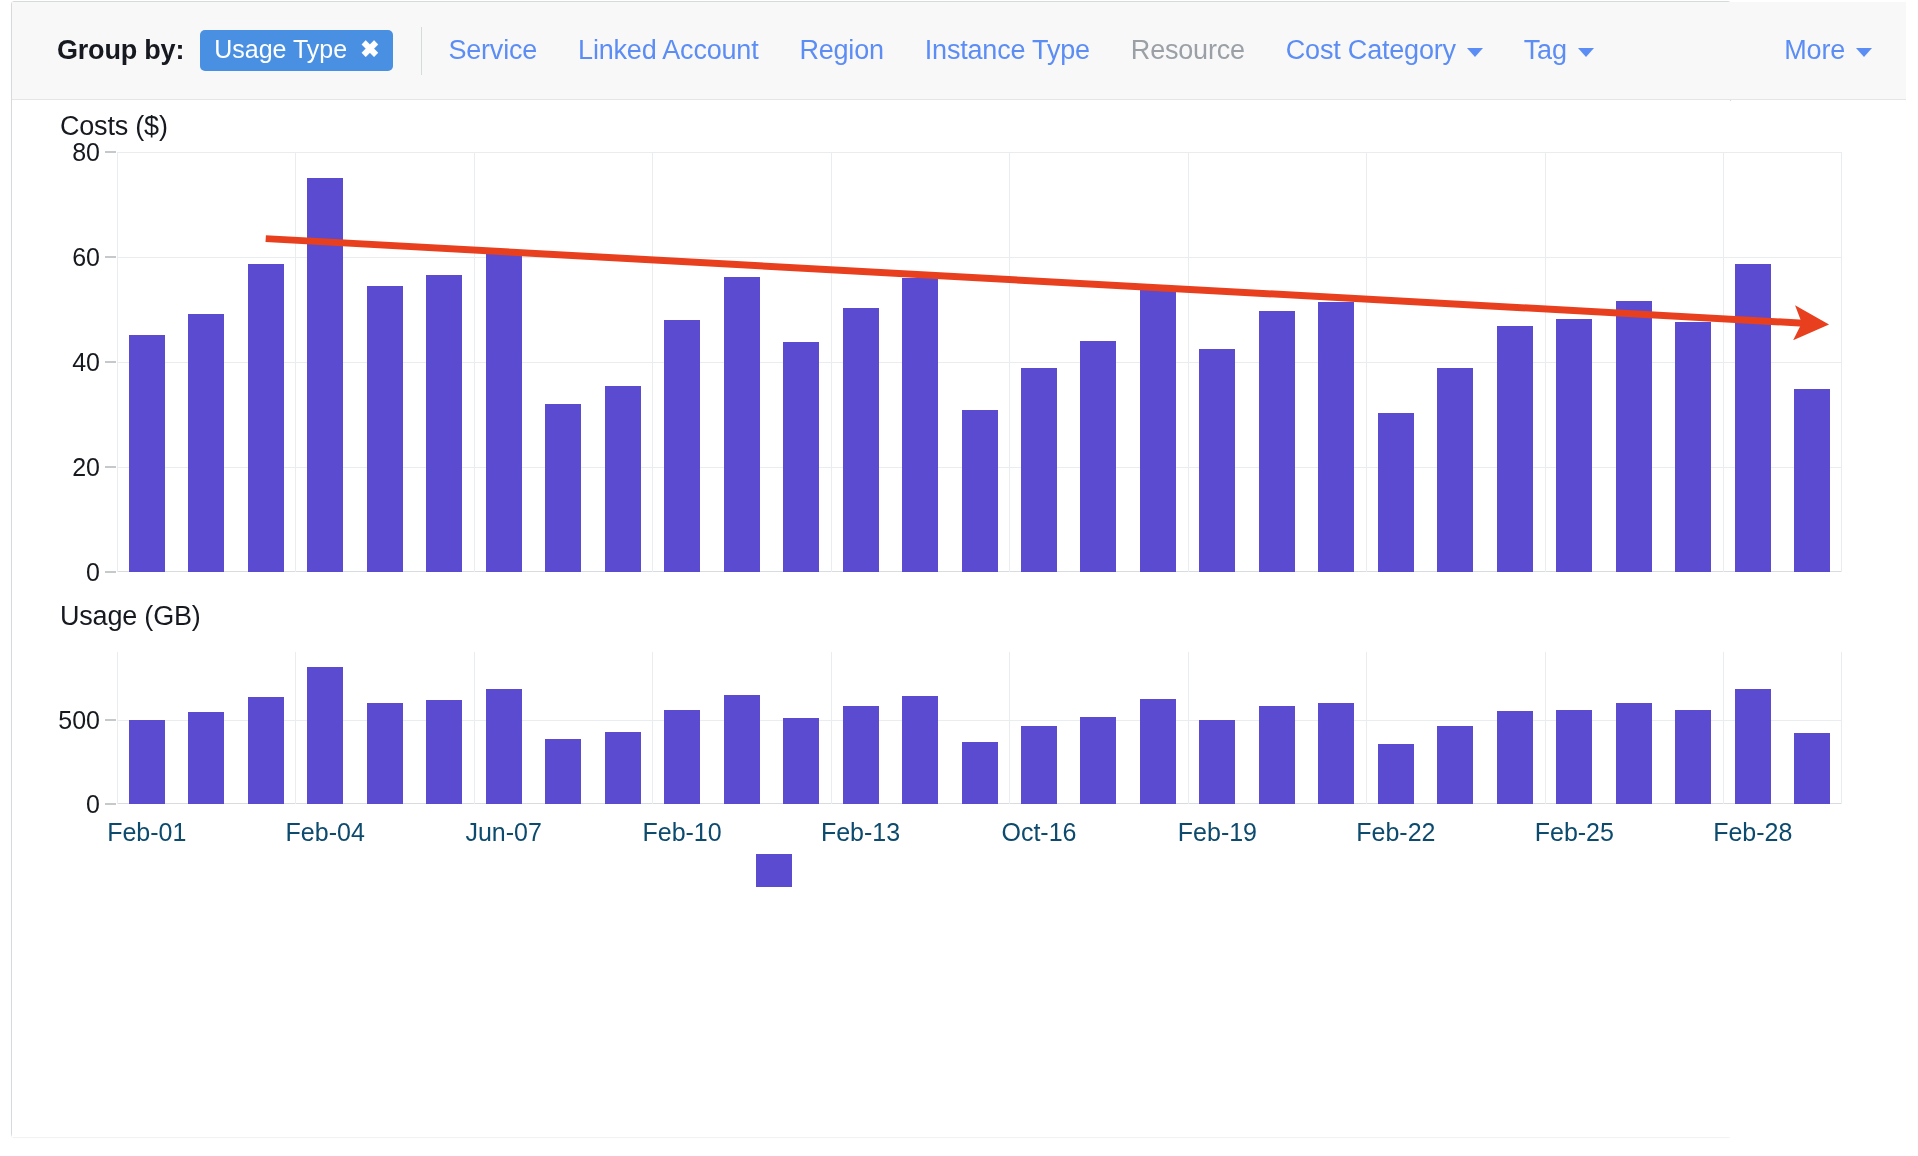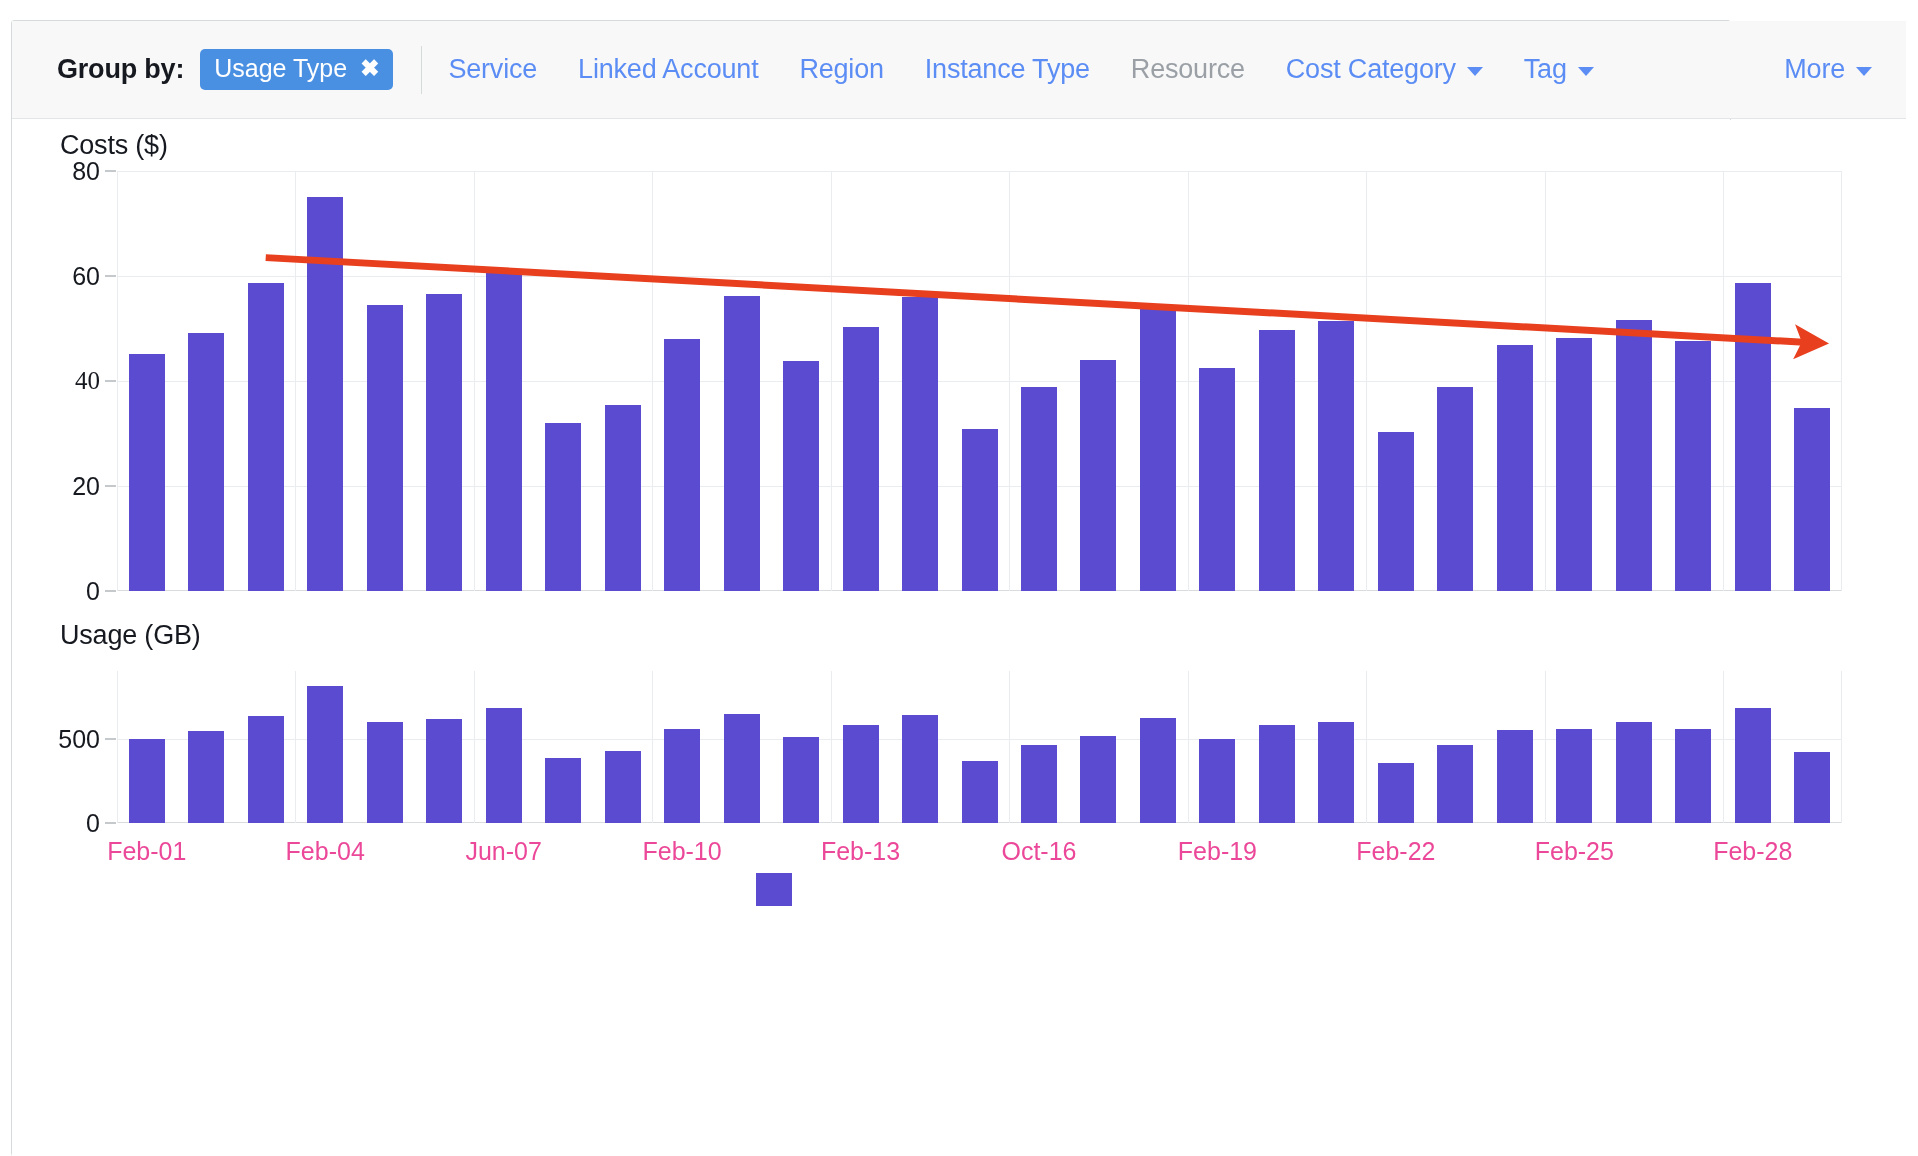--- a/index.html
+++ b/index.html
@@ -14,21 +14,21 @@
     width: 1918px;
     height: 1156px;
     background: #ffffff;
     overflow: hidden;
   }
 
   
   .card {
     position: absolute;
     left: 11px;
-    top: 20px;
+    top: 1px;
     width: 1720px;
     height: 1136px;
     background: #ffffff;
     border: 1px solid #d5dbdb;
     border-radius: 3px;
     box-shadow: 0 1px 1px rgba(0,0,0,0.06);
   }
 
   
   .toolbar {
@@ -146,21 +146,21 @@
 
   .bar {
     position: absolute;
     bottom: 0;
     background: #5b4bd0;
   }
 
   .xtick {
     position: absolute;
     font-size: 25px;
-    color: #ec4899;
+    color: #0c4a6e;
     transform: translateX(-50%);
     white-space: nowrap;
   }
 
   .trend-svg { position: absolute; left: 0; top: 0; overflow: visible; }
 
   .legend {
     position: absolute;
     display: flex;
     align-items: center;
@@ -280,21 +280,21 @@
               </marker>
             </defs>
             <line x1="148.70689655172416" y1="86.625" x2="1695.2586206896553" y2="171.675" stroke="#e8401f" stroke-width="7" stroke-linecap="butt" marker-end="url(#ah)"></line>
           </svg>
         </div>
       <div id="ylabels-costs">
           <div class="ytick" style="top: 471px; right: 1806px;">0</div>
           <div class="ytick-dash" style="top: 471px; left: 93px;"></div>
           <div class="ytick" style="top: 366px; right: 1806px;">20</div>
           <div class="ytick-dash" style="top: 366px; left: 93px;"></div>
-          <div class="ytick" style="top: 261px; right: 1806px; font-family: Liberation Serif, serif;">40</div>
+          <div class="ytick" style="top: 261px; right: 1806px;">40</div>
           <div class="ytick-dash" style="top: 261px; left: 93px;"></div>
           <div class="ytick" style="top: 156px; right: 1806px;">60</div>
           <div class="ytick-dash" style="top: 156px; left: 93px;"></div>
           <div class="ytick" style="top: 51px; right: 1806px;">80</div>
           <div class="ytick-dash" style="top: 51px; left: 93px;"></div>
         </div>
 
       <div class="axis-caption" style="left:48px; top:500px;">Usage (GB)</div>
 
       <div class="plot" id="plot-usage" style="left:105px; top:551px; width:1725px; height:152px;">

